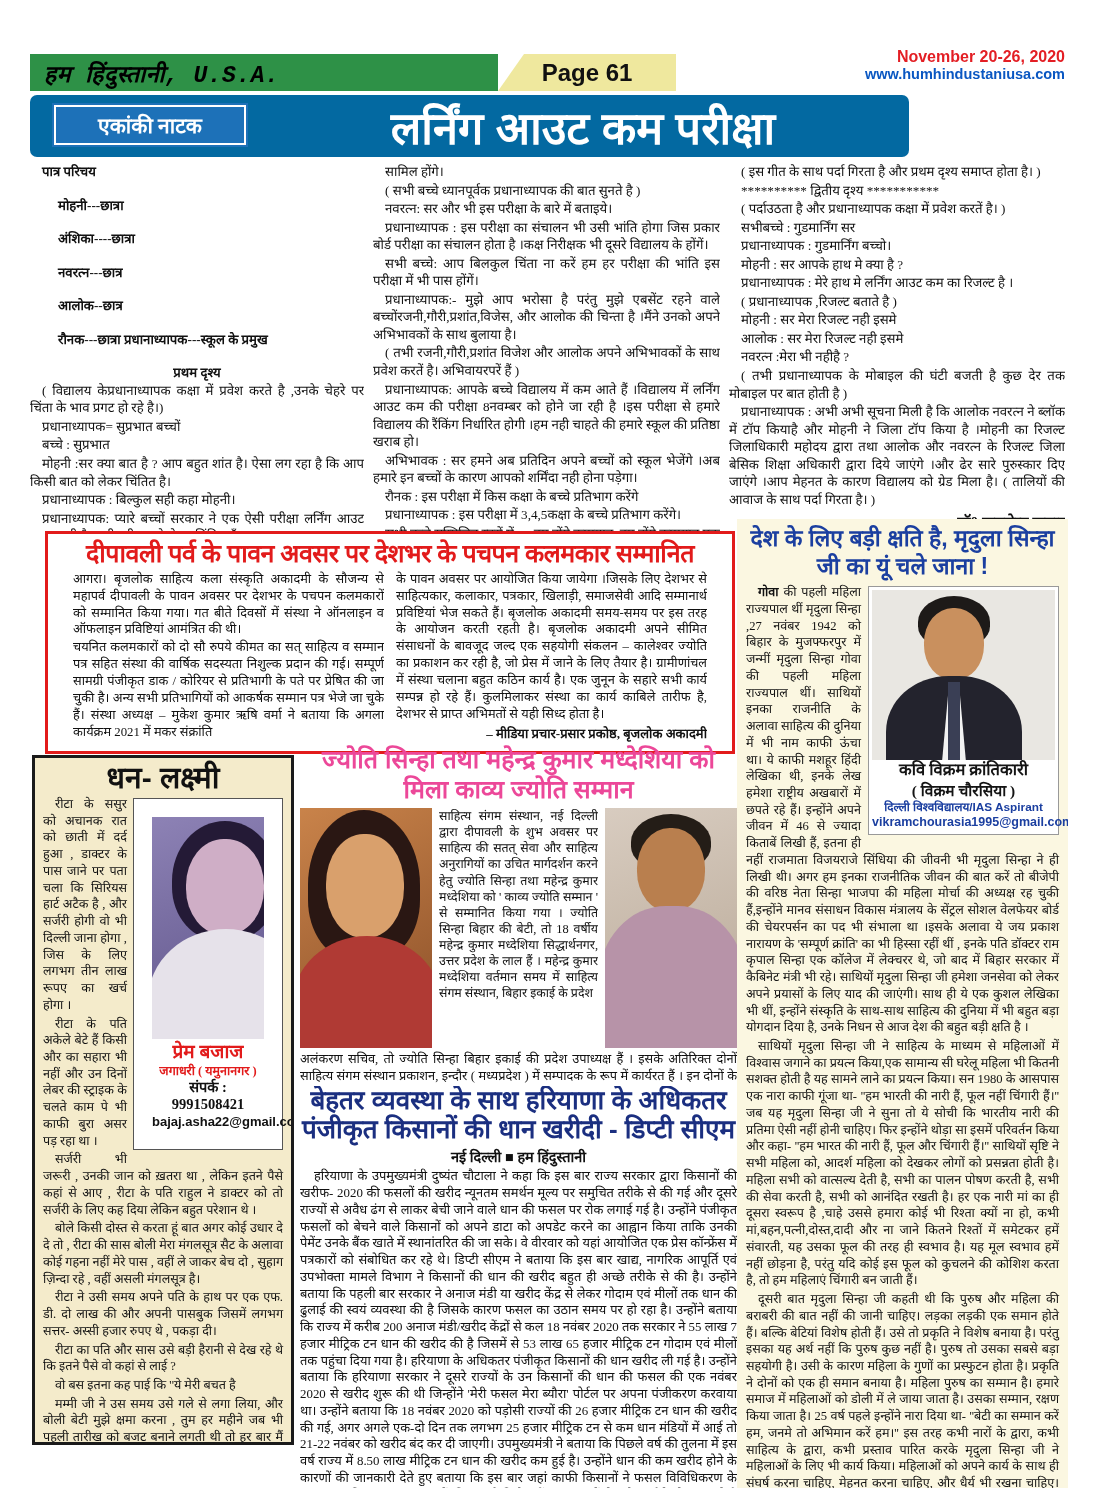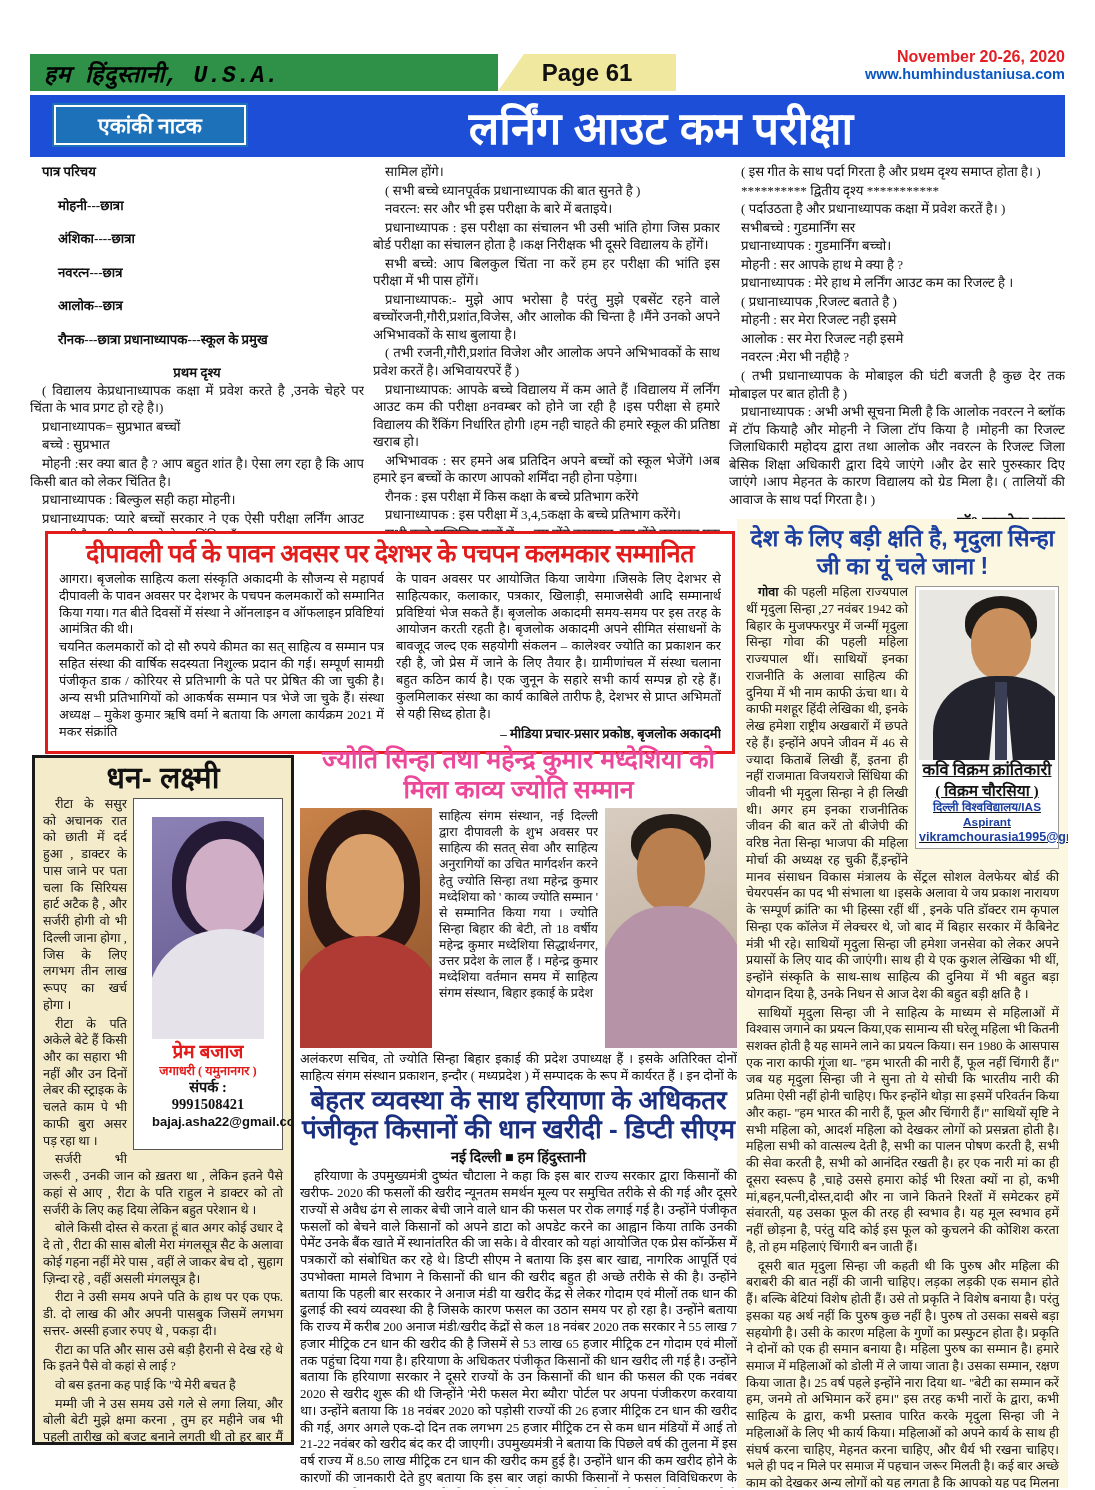--- a/index.html
+++ b/index.html
@@ -37,22 +37,23 @@
   }
   .mast-right{
     right:30px;top:48px;width:300px;text-align:right;
     font-family:"Liberation Sans","DejaVu Sans",sans-serif;
   }
   .mast-date{color:#e31e24;font-weight:bold;font-size:16px;line-height:1.15;}
   .mast-url{color:#0a57c2;font-weight:bold;font-size:14.5px;line-height:1.2;}
 
   
   .title-band{
-    left:30px;top:95px;width:1035px;height:62px;
-    background:#1d4ed8;
+    left:30px;top:95px;width:879px;height:62px;
+    background:#0369a1;
+    border-radius:7px;
   }
   .kicker{
     position:absolute;left:24px;top:10px;width:192px;height:40px;
     background:#1d71b8;border:2px solid #ffffff;outline:2px solid #1d71b8;
     box-sizing:border-box;display:flex;align-items:center;justify-content:center;
   }
   .kicker span{color:#fff;font-weight:bold;font-size:21px;white-space:nowrap;}
   .main-title{
     position:absolute;left:235px;right:8px;top:0;bottom:0;
     display:flex;align-items:center;justify-content:center;
@@ -74,21 +75,21 @@
   .scene-title{font-weight:bold;text-align:center;}
   .dialog p{text-indent:12px;}
   .byline{margin-top:4px;text-align:right;font-weight:bold;}
   .byline .b1{font-size:16px;}
   .byline p{font-size:13.5px;line-height:1.35;}
 
   
   .diwali{
     left:45px;top:531px;width:690px;height:223px;
     border:3px solid #e21b1b;background:#fff;
-    box-sizing:border-box;padding:5px 11px;overflow:hidden;
+    box-sizing:border-box;padding:5px 25px;overflow:hidden;
   }
   .diwali-h{
     color:#e21b1b;font-weight:bold;font-size:25px;text-align:center;
     white-space:nowrap;letter-spacing:-0.5px;line-height:1.15;margin-bottom:3px;
     font-family:"Liberation Sans","DejaVu Sans",sans-serif;
   }
   .diwali-cols{display:flex;gap:12px;font-size:12.8px;line-height:1.32;text-align:justify;}
   .diwali-cols .dc{width:50%;overflow:hidden;}
   .diwali-credit{font-weight:bold;text-align:right;font-size:13px;margin-top:2px;}
 
@@ -98,22 +99,22 @@
     background:#fbf7e1;box-sizing:border-box;padding:6px 9px;overflow:hidden;
   }
   .mridula-h{
     color:#1b3fa0;font-weight:bold;font-size:23px;line-height:1.2;
     text-align:center;margin-bottom:4px;
     font-family:"Liberation Sans","DejaVu Sans",sans-serif;
   }
   .mridula-body{font-size:12.6px;line-height:1.33;text-align:justify;}
   .mridula-body p{text-indent:12px;margin-bottom:2px;}
   .vikram-card{
-    float:right;width:144px;margin:2px 0 4px 7px;
-    background:#fff;border:1px solid #999;box-sizing:border-box;padding:3px;text-decoration:underline;
+    float:right;width:191px;margin:2px 0 4px 7px;
+    background:#fff;border:1px solid #999;box-sizing:border-box;padding:3px;
   }
   .vikram-card .cap{text-align:center;line-height:1.25;}
   .cap-name{font-weight:bold;font-size:16.5px;color:#141414;}
   .cap-alias{font-weight:bold;font-size:15.5px;color:#141414;}
   .cap-univ{color:#1b3fa0;font-size:11.8px;font-weight:bold;font-family:"Liberation Sans","DejaVu Sans",sans-serif;}
   .cap-mail{color:#1b3fa0;font-size:12.5px;font-weight:bold;font-family:"Liberation Sans","DejaVu Sans",sans-serif;}
 
   
   .dhan{
     left:32px;top:755px;width:262px;height:690px;

